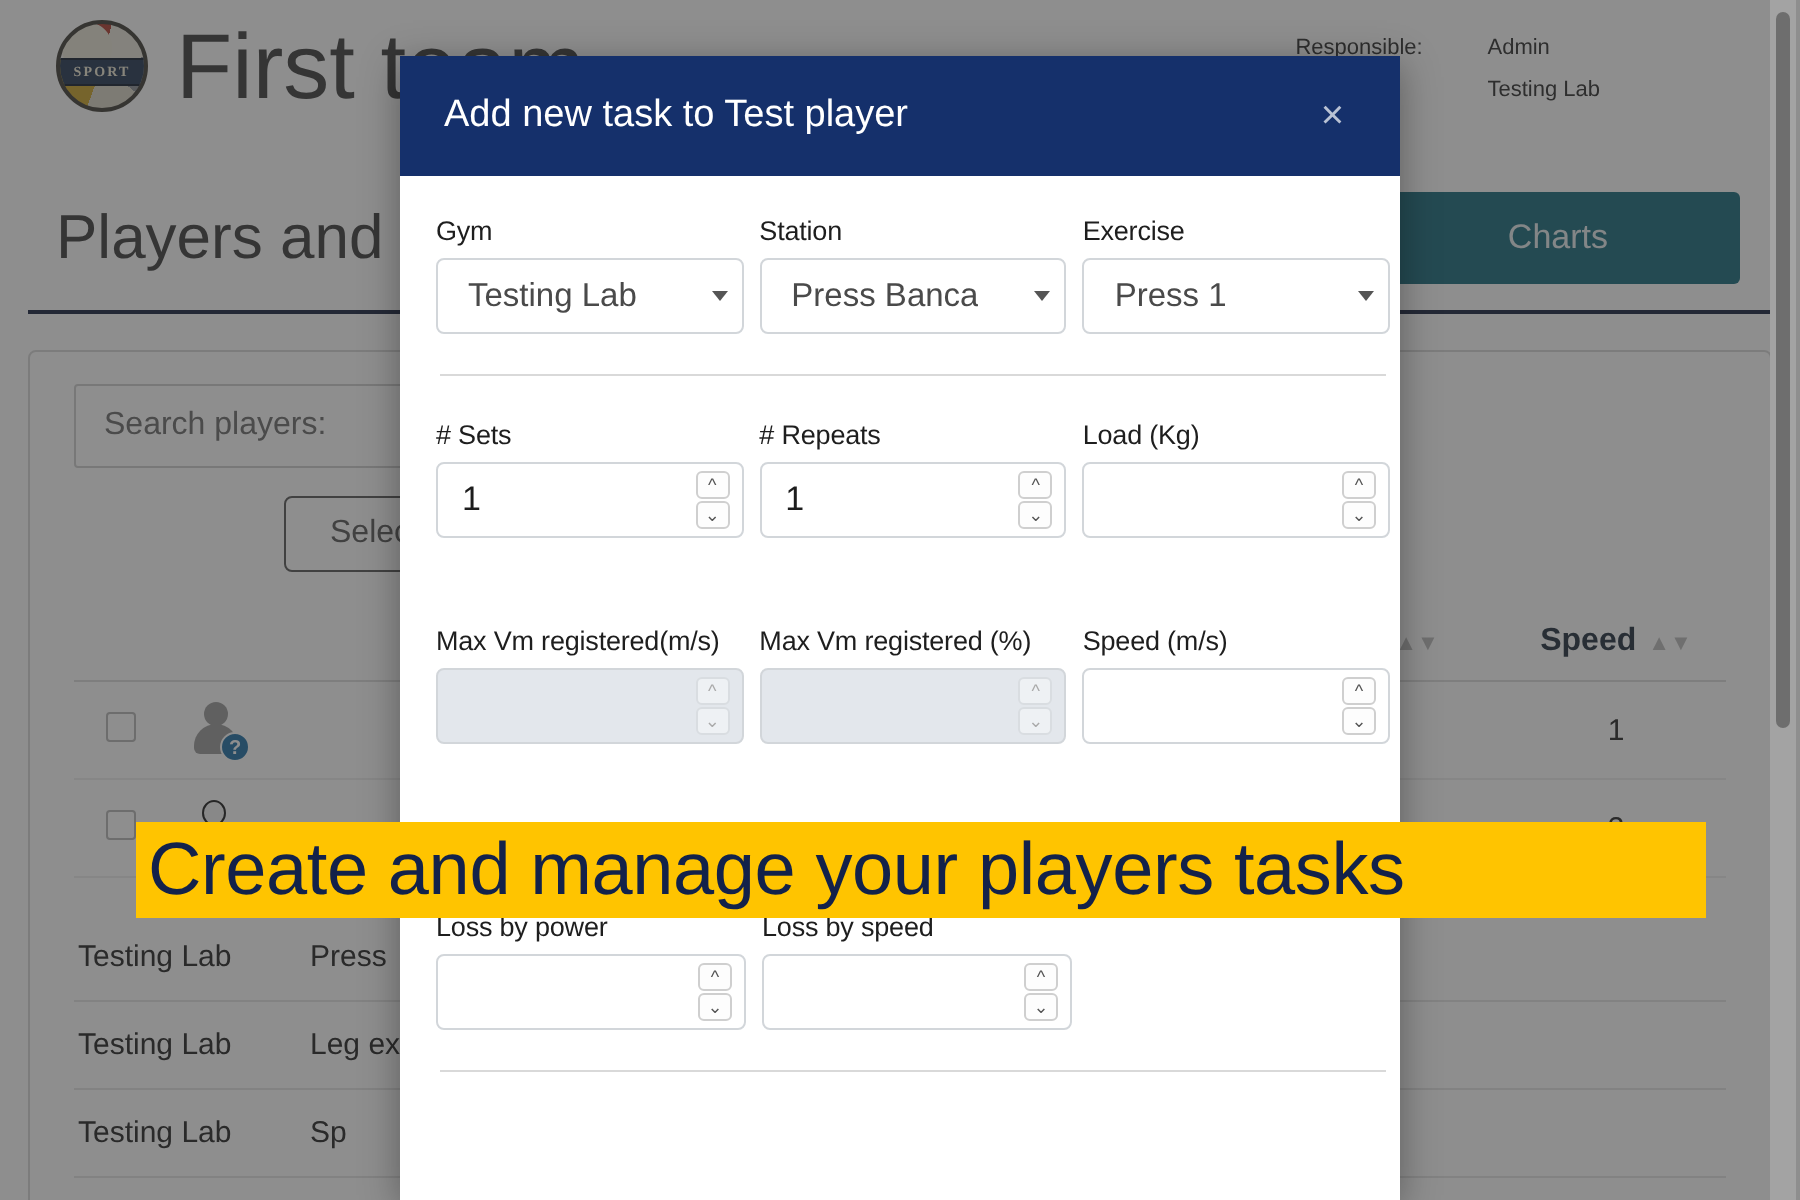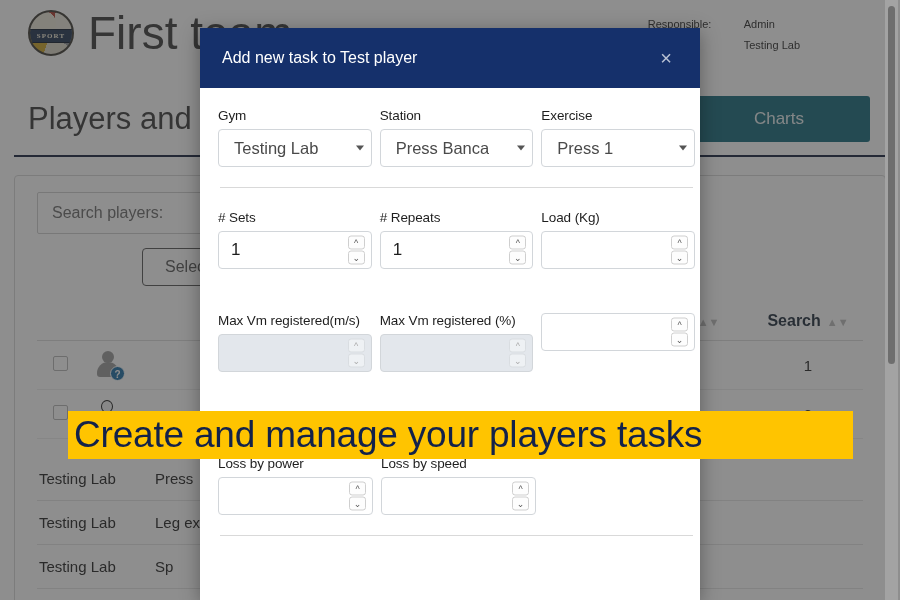--- a/index.html
+++ b/index.html
@@ -135,21 +135,21 @@
   
   .modal {
     position: absolute; left: 200px; top: 28px; width: 500px; height: 572px;
     background: #fff; box-shadow: 0 4px 18px rgba(0,0,0,0.35);
     overflow: hidden;
   }
   .modal-head {
     background: #15306b; height: 60px; display: flex; align-items: center;
     padding: 0 22px; justify-content: space-between;
   }
-  .modal-title { color: #ffffff; font-size: 16px; font-weight: 400; }
+  .modal-title { color: #ffffff; font-size: 19px; font-weight: 400; }
   .modal-close {
     color: #b9c2d4; font-size: 20px; line-height: 1; cursor: pointer;
     background: none; border: none; font-family: "Liberation Sans", sans-serif;
     padding: 4px 6px;
   }
   .modal-body { padding: 20px 5px 10px 18px; }
 
   .frow { display: flex; gap: 8px; }
   .fcol { width: 155px; }
   .flabel {
@@ -236,21 +236,21 @@
           <button class="select-btn">Select</button>
         </div>
 
         <table class="players">
           <tbody>
               <tr>
             <th style="width:46px"></th>
             <th style="width:50px"></th>
             <th><span>Player</span></th>
             <th style="width:110px"><span>nt</span><span class="sort-ic">▲▼</span></th>
-            <th style="width:110px"><span>Search</span><span class="sort-ic">▲▼</span></th>
+            <th style="width:110px"><span>Speed</span><span class="sort-ic">▲▼</span></th>
           </tr>
           <tr>
             <td><span class="cb"></span></td>
             <td>
               <span class="avatar av-gray">
                 <span class="av-head"></span><span class="av-body"></span><span class="av-badge">?</span>
               </span>
             </td>
             <td>P</td>
             <td></td>
@@ -378,20 +378,21 @@
           <div class="flabel">Max Vm registered (%)</div>
           <div class="fctrl disabled">
             <div class="fval num"></div>
             <span class="spin">
                 <div>^</div>
                 <div>⌄</div>
               </span>
           </div>
         </div>
         <div class="fcol">
+          <div class="flabel">Speed (m/s)</div>
           <div class="fctrl">
             <div class="fval num"></div>
             <span class="spin">
                 <div>^</div>
                 <div>⌄</div>
               </span>
           </div>
         </div>
       </div>
 

